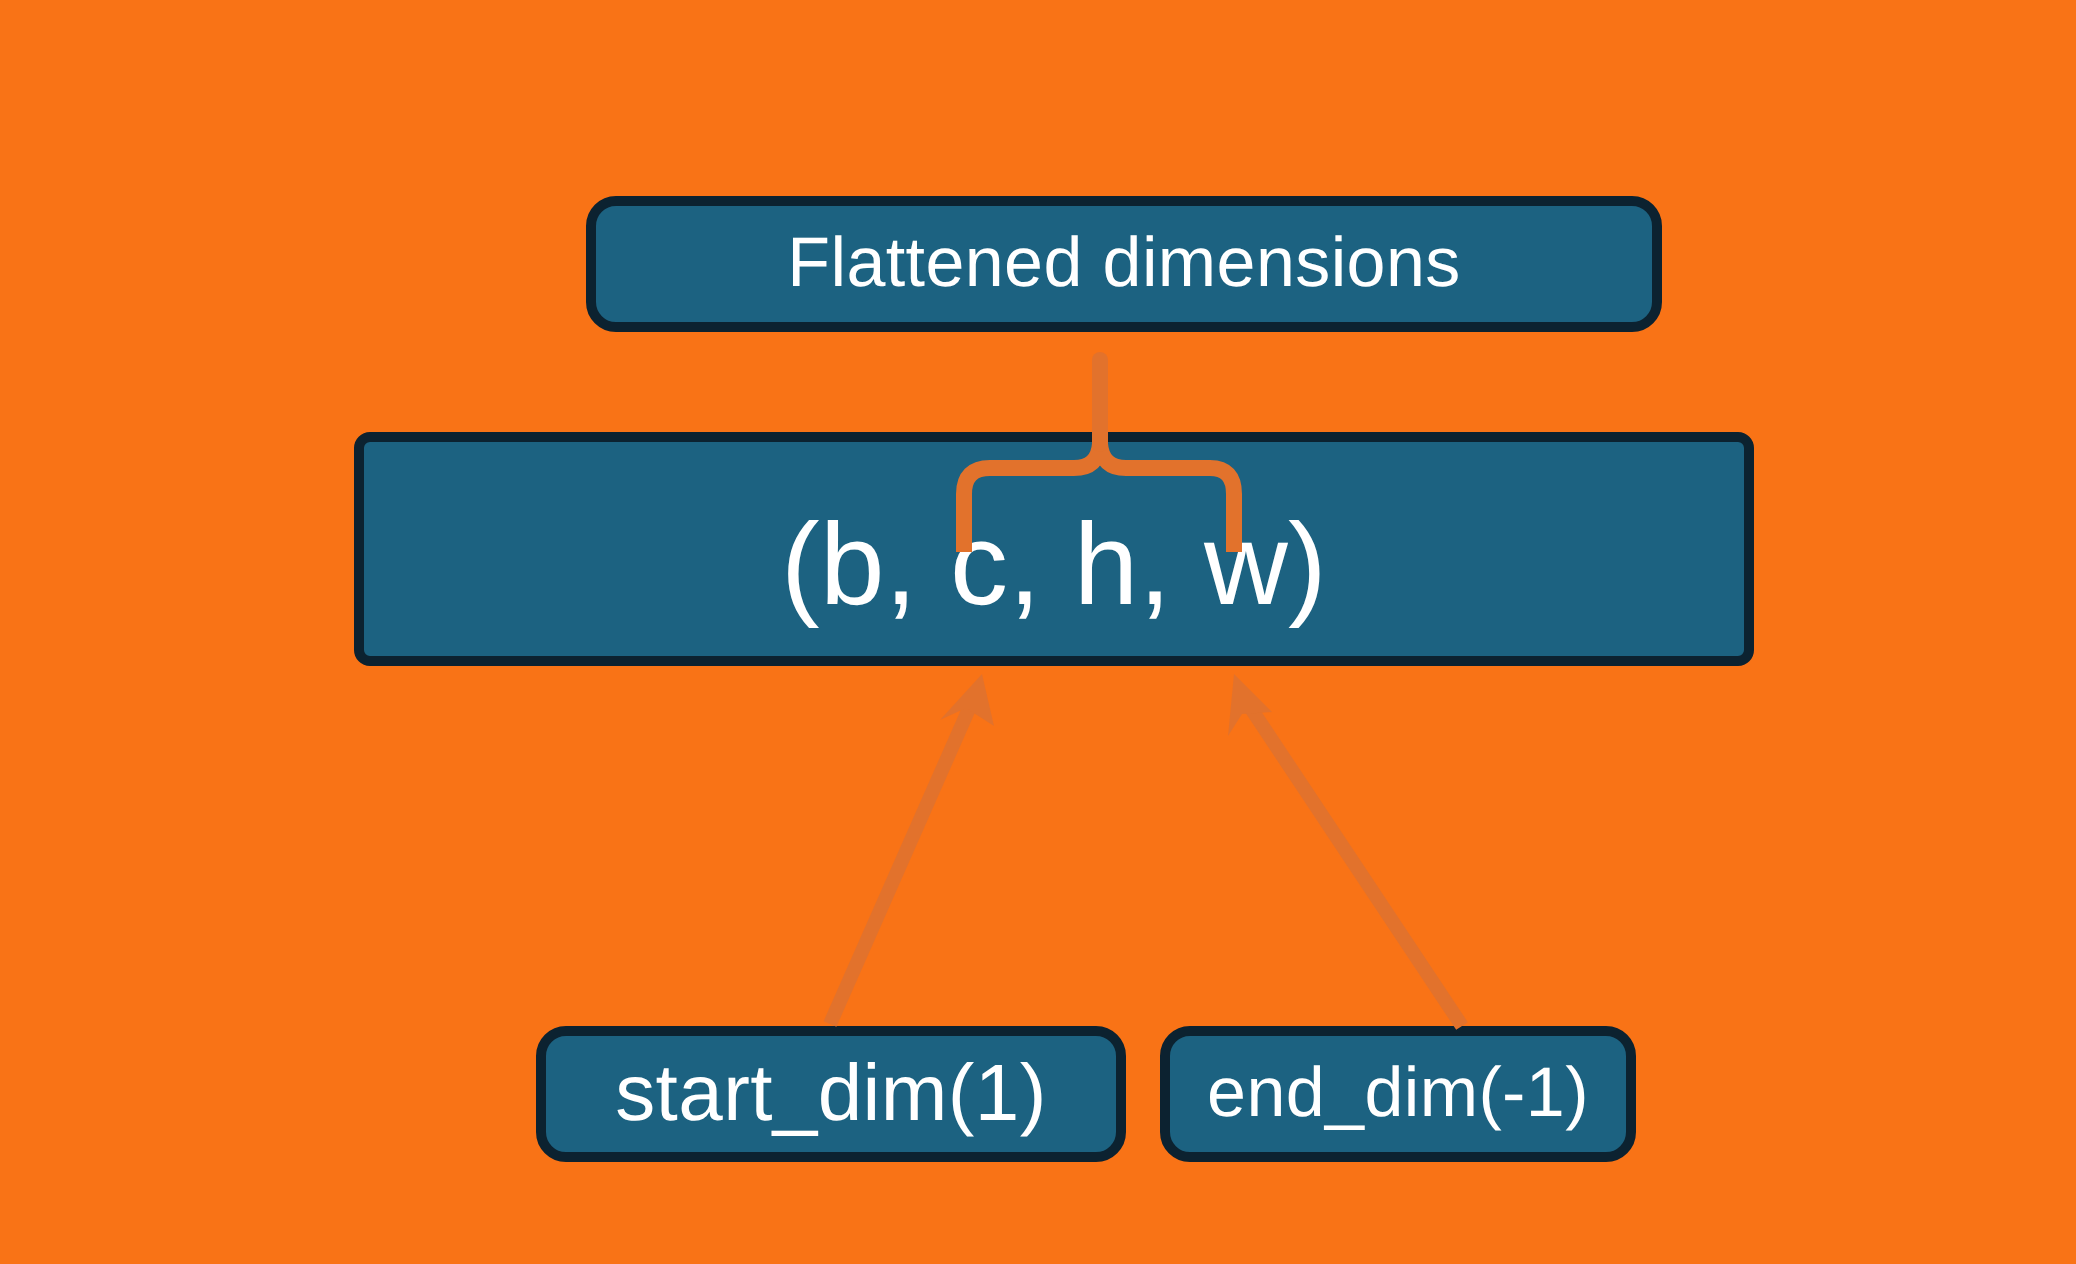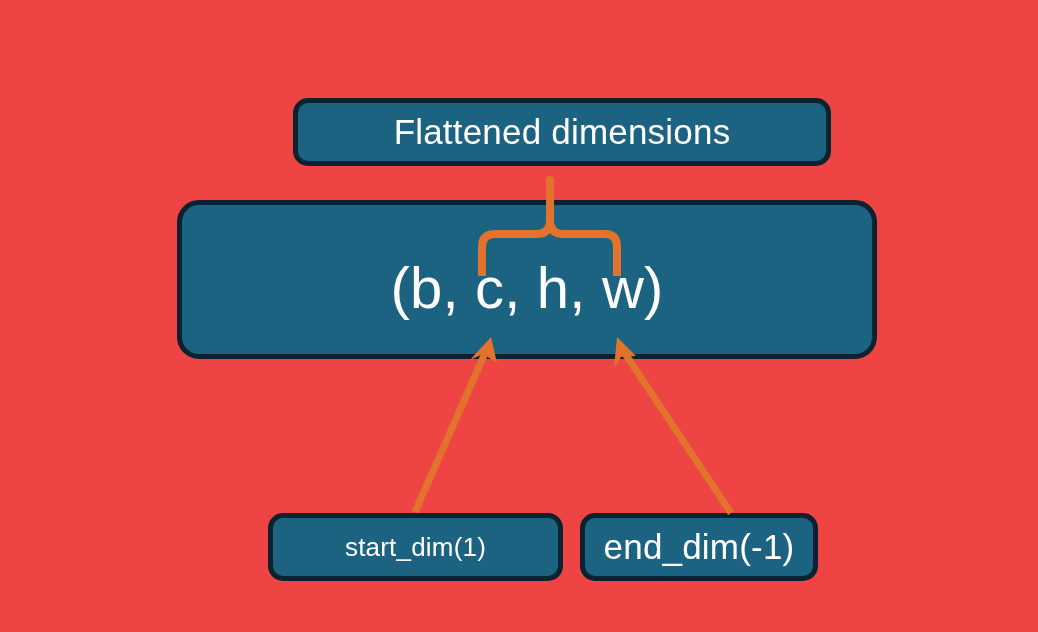--- a/index.html
+++ b/index.html
@@ -8,21 +8,21 @@
     padding: 0;
     background: #ffffff;
   }
   body {
     font-family: "Liberation Sans", sans-serif;
   }
   #canvas {
     position: relative;
     width: 1038px;
     height: 632px;
-    background: #ef4444;
+    background: #f97316;
     overflow: hidden;
   }
   .node {
     position: absolute;
     box-sizing: border-box;
     background: #1C6281;
     border: 5px solid #0C2230;
     border-radius: 14px;
     display: flex;
     align-items: center;
@@ -39,37 +39,37 @@
     left: 293px;
     top: 98px;
     width: 538px;
     height: 68px;
     font-size: 35px;
     border-radius: 15px;
   }
   
   #node-shape {
     left: 177px;
-    top: 200px;
+    top: 216px;
     width: 700px;
-    height: 159px;
+    height: 117px;
     font-size: 58px;
-    border-radius: 22px;
+    border-radius: 8px;
   }
   #node-shape .shape-text {
     position: relative;
     top: 8px;
   }
   
   #node-start-dim {
     left: 268px;
     top: 513px;
     width: 295px;
     height: 68px;
-    font-size: 26px;
+    font-size: 40px;
     border-radius: 15px;
   }
   
   #node-end-dim {
     left: 580px;
     top: 513px;
     width: 238px;
     height: 68px;
     font-size: 35px;
     border-radius: 15px;

